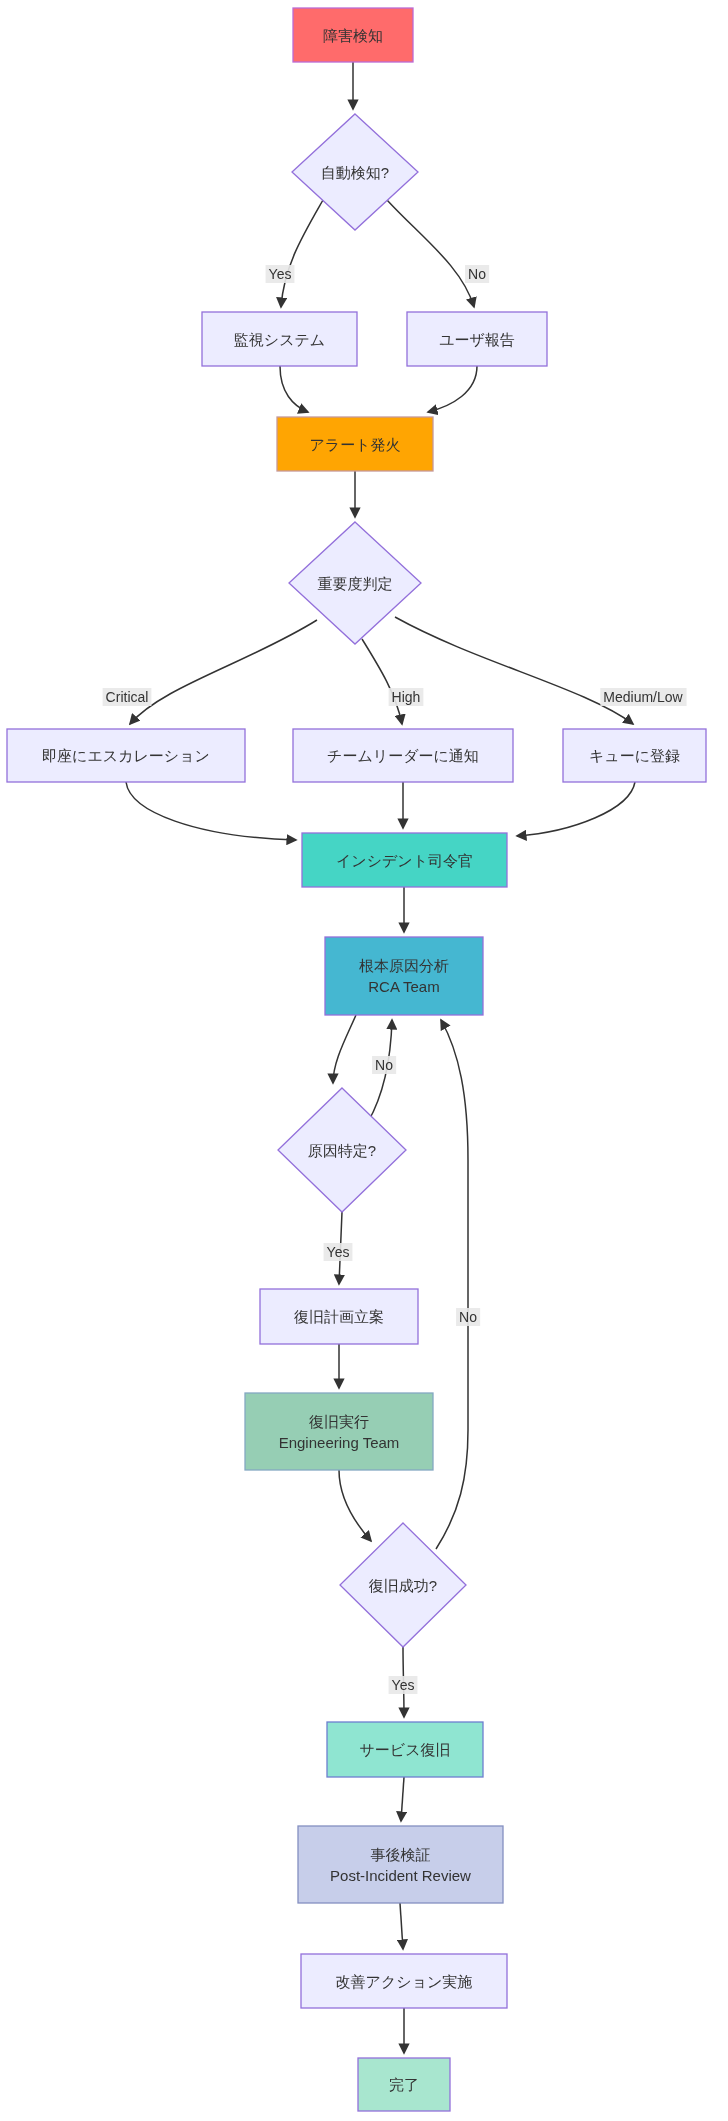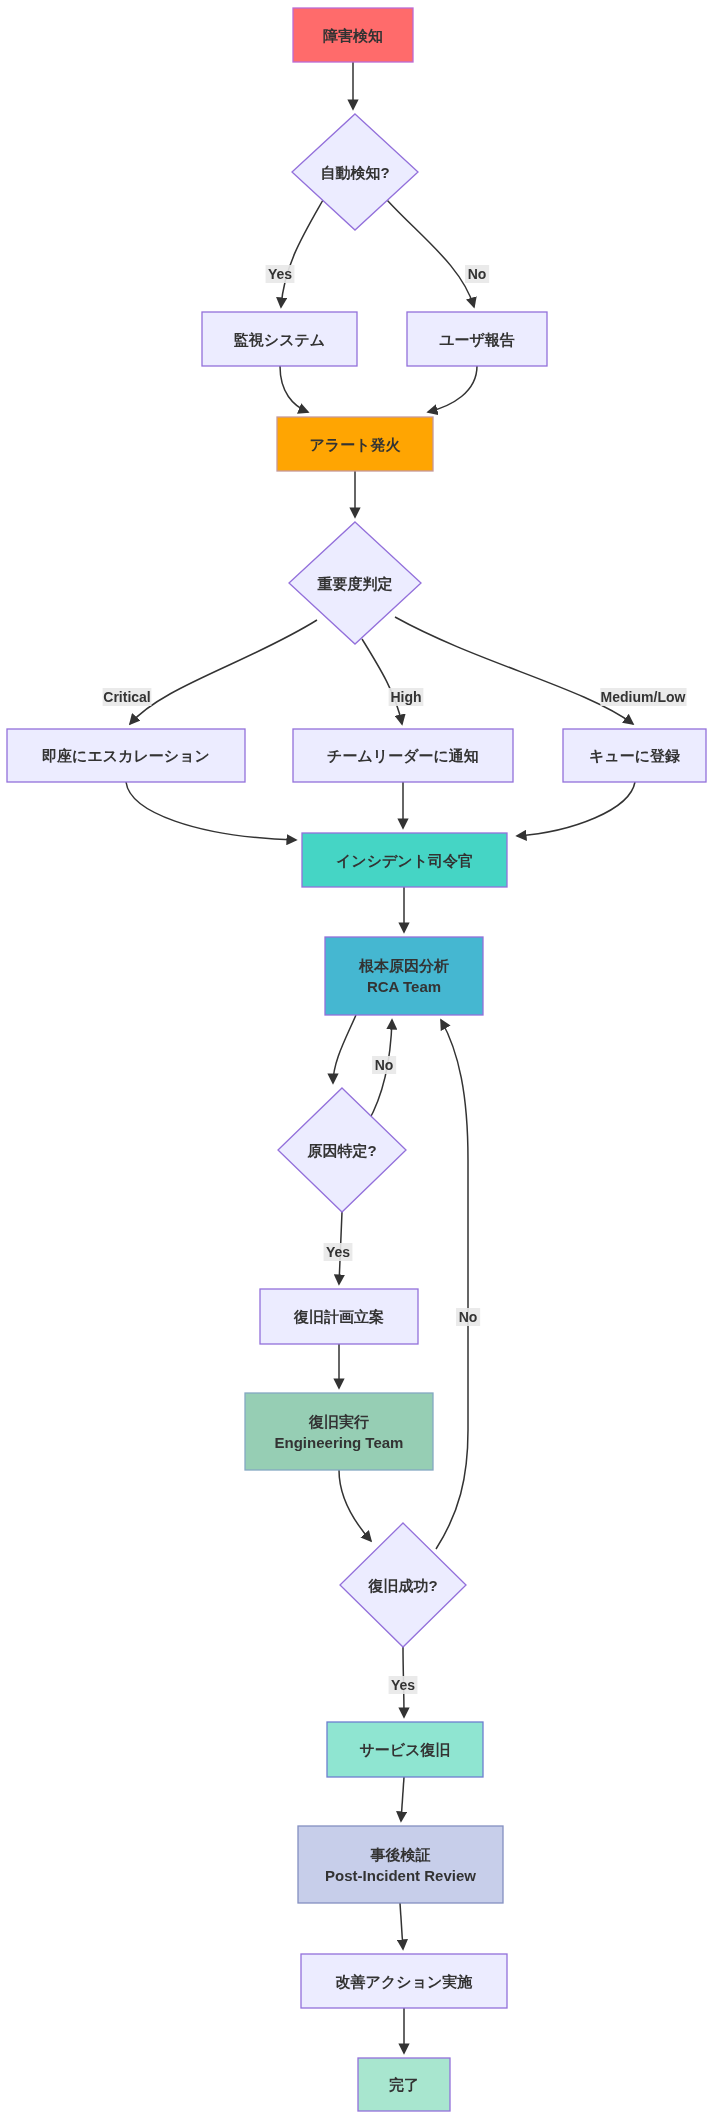--- a/index.html
+++ b/index.html
@@ -6,21 +6,20 @@
     margin: 0;
     padding: 0;
     background: #ffffff;
   }
   #canvas-wrap {
     width: 728px;
     height: 2121px;
     position: relative;
     background: #ffffff;
     overflow: hidden;
-    font-weight: bold;
   }
   svg {
     display: block;
     font-family: "Liberation Sans", "DejaVu Sans", sans-serif;
   }
   .edge {
     fill: none;
     stroke: #333333;
     stroke-width: 1.5;
   }

